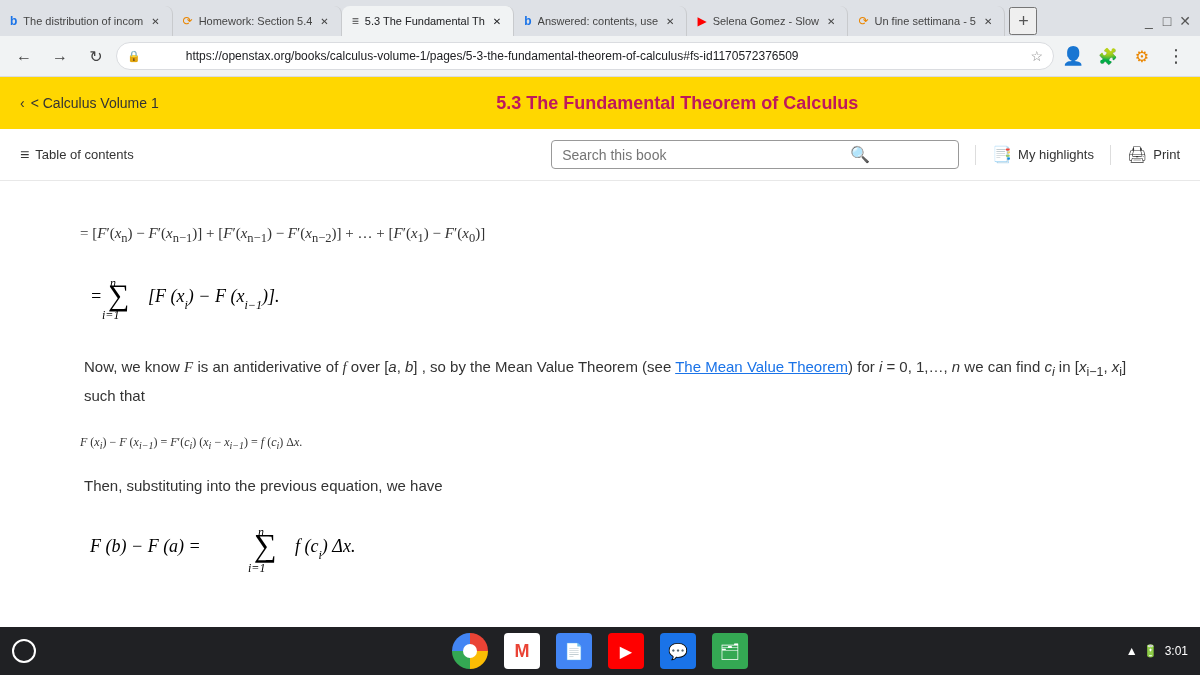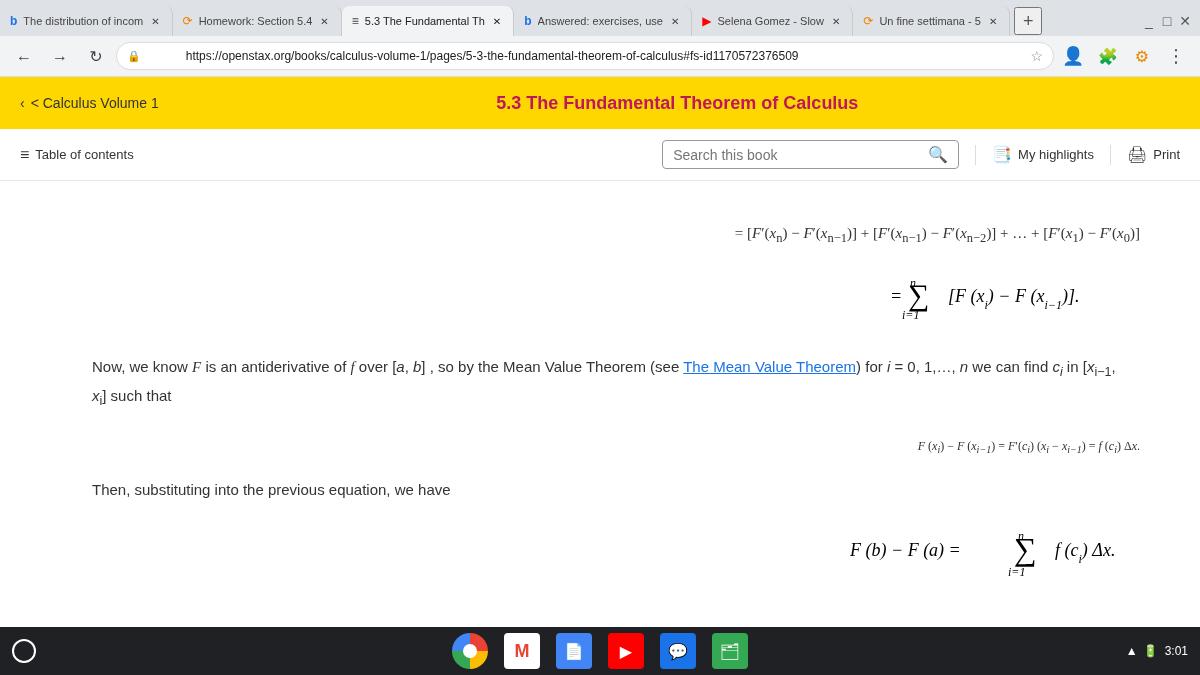--- a/index.html
+++ b/index.html
@@ -131,21 +131,21 @@
       font-size: 13px; color: #333; cursor: pointer;
       white-space: nowrap;
     }
     .search-box {
       display: flex;
       align-items: center;
       border: 1px solid #999;
       border-radius: 4px;
       padding: 4px 10px;
       gap: 8px;
-      width: 297px;
+      width: 408px;
       margin-left: auto;
     }
     .search-box input {
       border: none; outline: none; font-size: 14px; color: #444;
       width: 280px; background: transparent;
     }
     .search-icon-btn {
       background: none; border: none; cursor: pointer; color: #555; font-size: 16px;
     }
     .highlights-btn {
@@ -172,32 +172,32 @@
       flex: 1;
       padding: 20px 60px 20px 80px;
       overflow-y: auto;
       font-size: 15px;
       line-height: 1.7;
       color: #333;
     }
 
     
     .math-block {
-      text-align: right;
+      text-align: left;
       margin: 16px 0;
       font-family: 'Times New Roman', Times, serif;
       font-size: 16px;
       line-height: 2;
     }
     .math-inline {
       font-family: 'Times New Roman', Times, serif;
       font-style: italic;
     }
     p.text-line {
-      margin: 10px 12px;
+      margin: 10px 4px;
       font-size: 15px;
       line-height: 1.7;
     }
     .link-text {
       color: #1a73e8;
       text-decoration: underline;
       cursor: pointer;
     }
 
     
@@ -263,21 +263,21 @@
     </div>
 
     <div class="tab active">
       <span class="tab-icon" style="color:#444;">≡</span>
       <span class="tab-title">5.3 The Fundamental Th</span>
       <span class="tab-close">✕</span>
     </div>
 
     <div class="tab">
       <span class="tab-icon" style="color:#1a73e8; font-weight:bold;">b</span>
-      <span class="tab-title">Answered: exercises, use</span>
+      <span class="tab-title">Answered: contents, use</span>
       <span class="tab-close">✕</span>
     </div>
 
     <div class="tab">
       <span class="tab-icon" style="color:#ff0000;">▶</span>
       <span class="tab-title">Selena Gomez - Slow</span>
       <span class="tab-close">✕</span>
     </div>
 
     <div class="tab">

